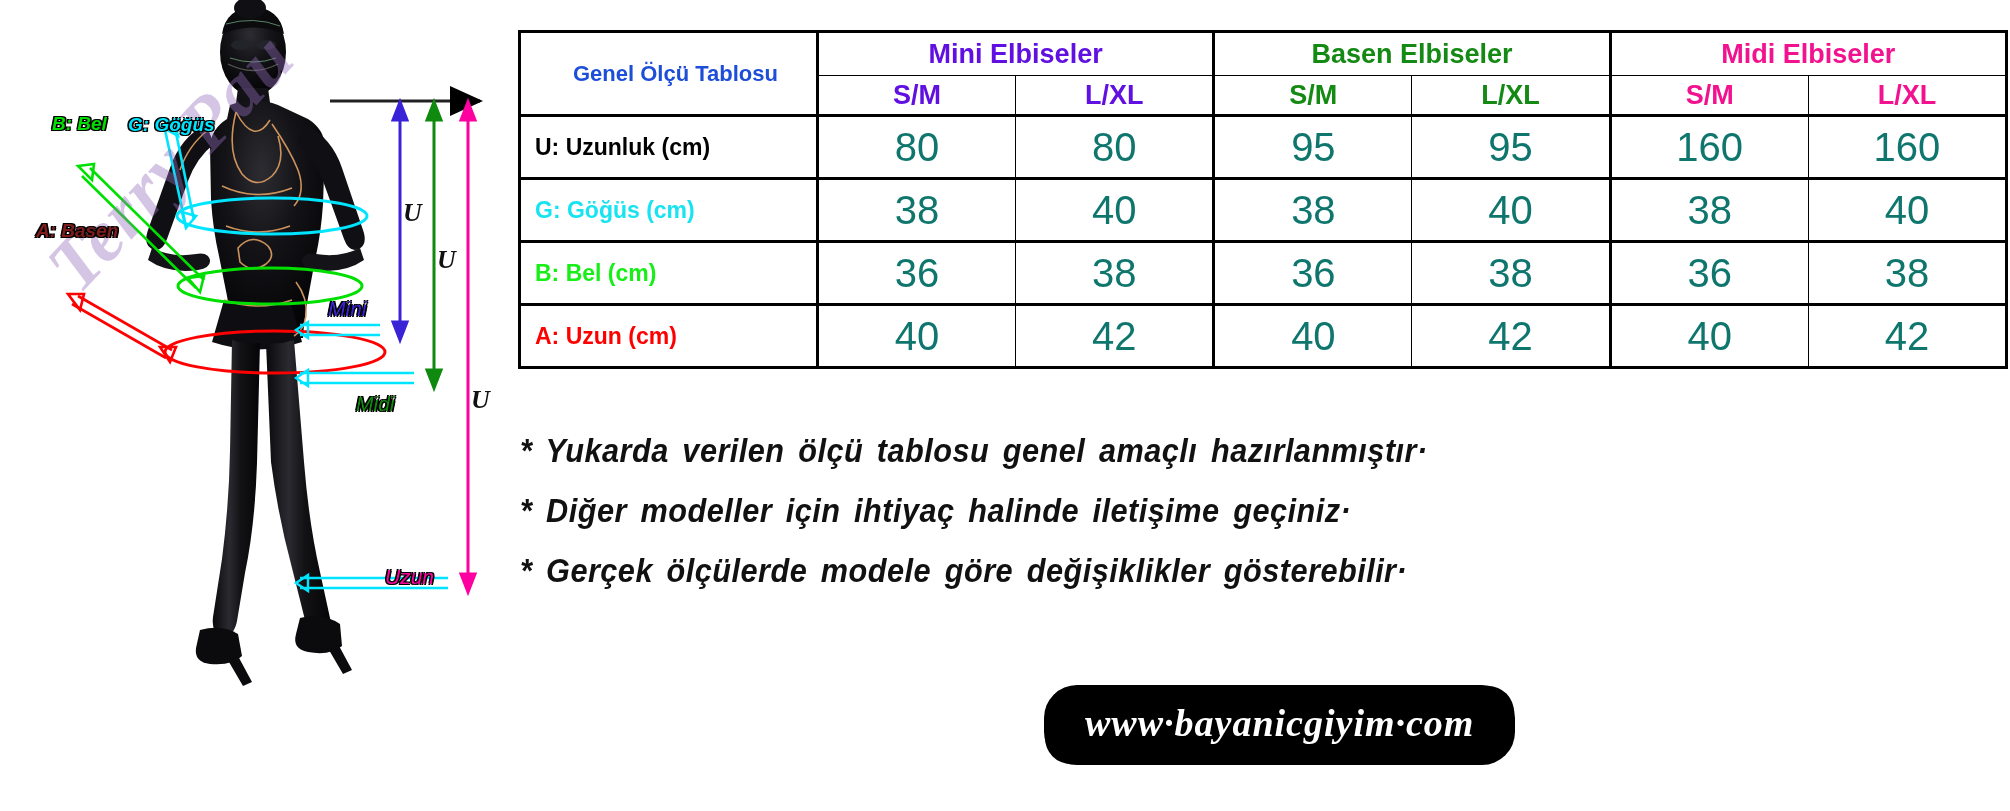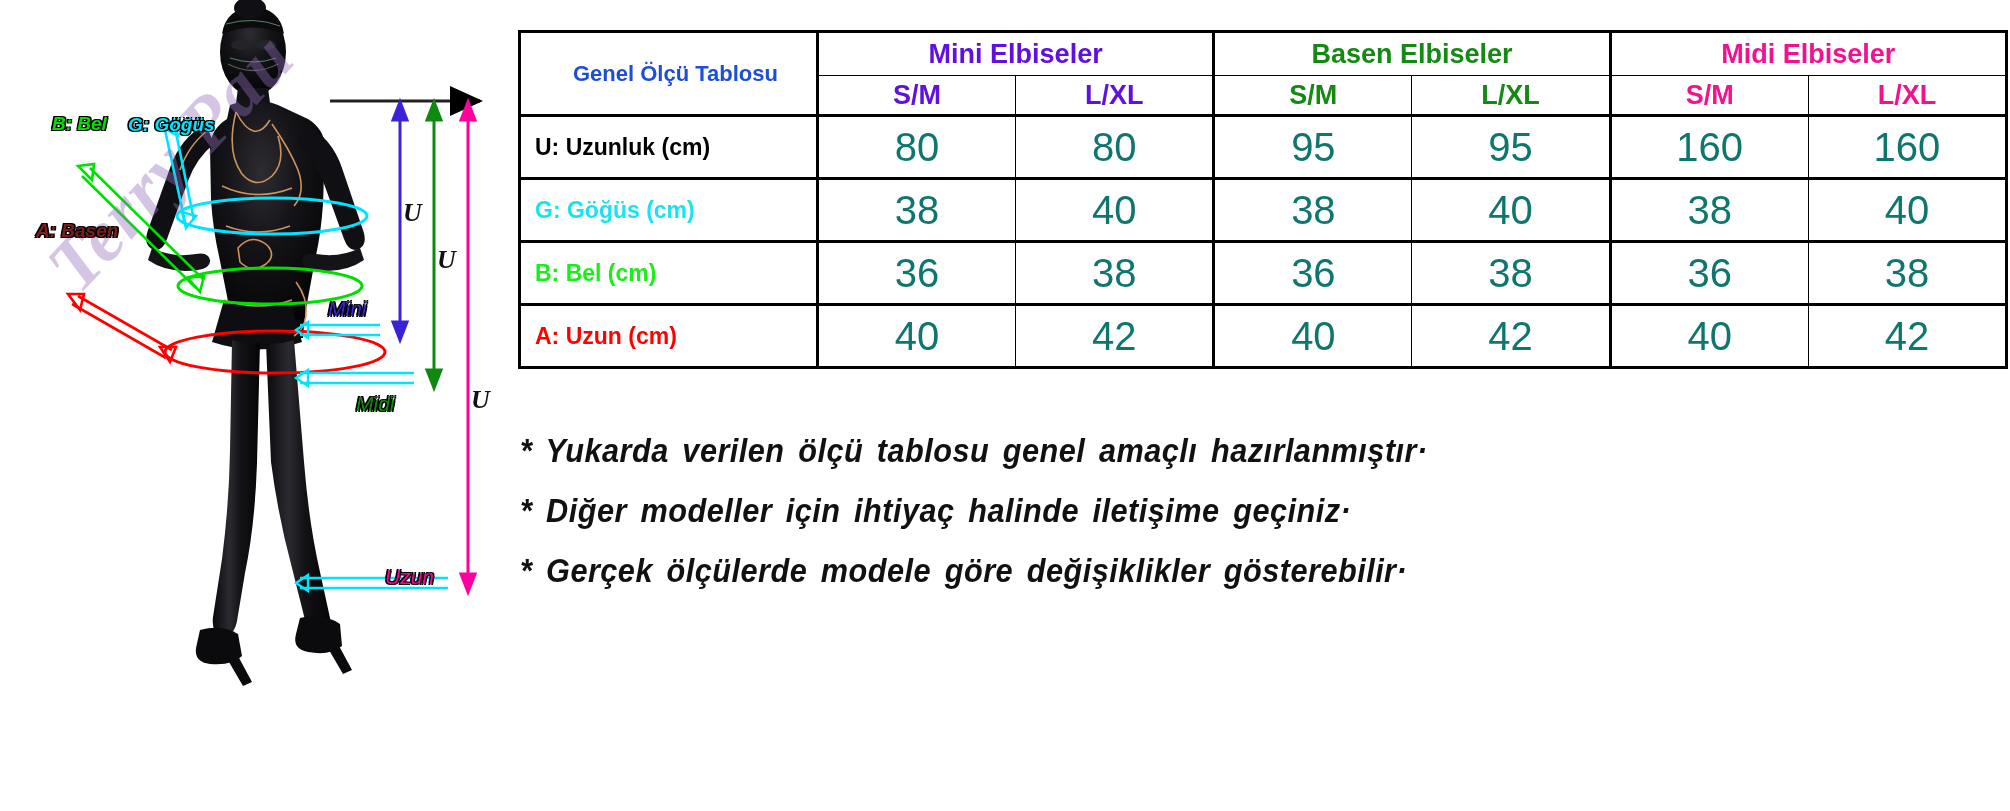--- a/index.html
+++ b/index.html
@@ -322,14 +322,15 @@
         </tr>
       </tbody>
     </table>
 
     <div class="notes">
       <p class="note">* Yukarda verilen ölçü tablosu genel amaçlı hazırlanmıştır·</p>
       <p class="note">* Diğer modeller için ihtiyaç halinde iletişime geçiniz·</p>
       <p class="note">* Gerçek ölçülerde modele göre değişiklikler  gösterebilir·</p>
     </div>
 
+    <div class="site-badge">www·bayanicgiyim·com</div>
   </div>
 </div>
 
 </body></html>

